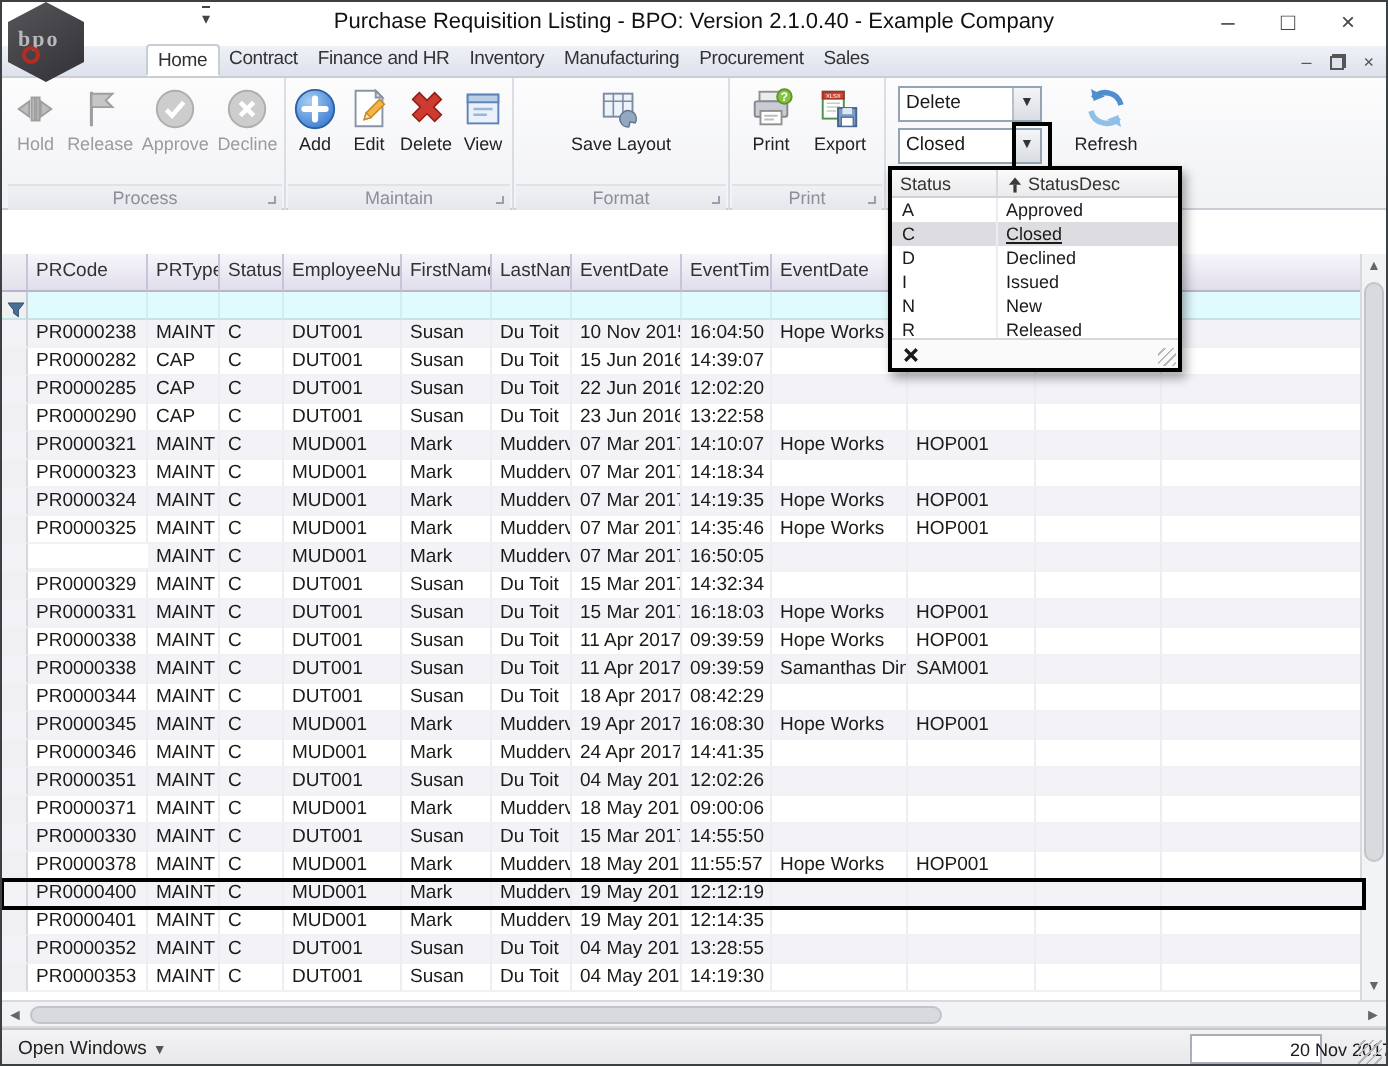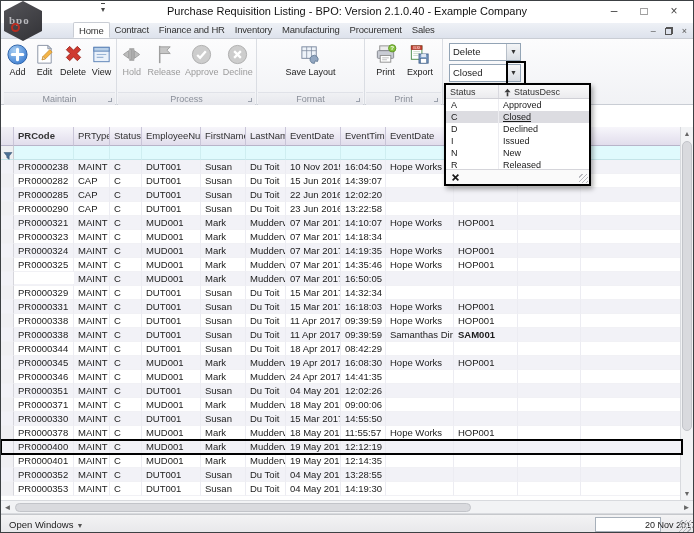--- a/index.html
+++ b/index.html
@@ -148,20 +148,65 @@
       </div>
     <div id="mdibtns" data-name="mdi-window-controls">
       <span class="mdib" data-name="mdi-minimize-icon">–</span>
       <span class="mdi-restore" data-name="mdi-restore-icon"></span>
       <span class="mdib" data-name="mdi-close-icon">×</span>
     </div>
   </div>
 
   <div id="ribbon" data-name="ribbon">
     <div id="groups" data-name="ribbon-groups">
+        <div class="rgroup" data-name="ribbon-group-process">
+          <div class="rbtns" data-name="ribbon-group-buttons">
+            <div class="rbtn disabled" data-name="hold-button">
+              <span class="icon" data-name="hold-icon">
+                <svg viewBox="0 0 24 24">
+                  <g fill="#bdbdbd" stroke="#9e9e9e">
+                    <path d="M3.5 12l5.5-4v8z"></path>
+                    <rect x="10.2" y="6" width="1.7" height="12"></rect>
+                    <rect x="12.7" y="6" width="1.7" height="12"></rect>
+                    <path d="M20.5 12L15 8v8z"></path>
+                  </g>
+                </svg>
+              </span>
+              <span class="rlabel" data-name="hold-label">Hold</span>
+            </div>
+            <div class="rbtn disabled" data-name="release-button">
+              <span class="icon" data-name="release-icon">
+                <svg viewBox="0 0 24 24">
+                  <path d="M7 3v18" stroke="#9e9e9e" stroke-width="1.6"></path>
+                  <path d="M7 4h11l-3.5 3.5L18 11H7z" fill="#c6c6c6" stroke="#9e9e9e"></path>
+                </svg>
+              </span>
+              <span class="rlabel" data-name="release-label">Release</span>
+            </div>
+            <div class="rbtn disabled" data-name="approve-button">
+              <span class="icon" data-name="approve-icon">
+                <svg viewBox="0 0 24 24">
+                  <circle cx="12" cy="12" r="9.5" fill="#cdcdcd" stroke="#aeaeae"></circle>
+                  <path d="M7.5 12.5l3 3 6-7" fill="none" stroke="#fff" stroke-width="2.4"></path>
+                </svg>
+              </span>
+              <span class="rlabel" data-name="approve-label">Approve</span>
+            </div>
+            <div class="rbtn disabled" data-name="decline-button">
+              <span class="icon" data-name="decline-icon">
+                <svg viewBox="0 0 24 24">
+                  <circle cx="12" cy="12" r="9.5" fill="#cdcdcd" stroke="#aeaeae"></circle>
+                  <path d="M8.5 8.5l7 7m0-7l-7 7" stroke="#fff" stroke-width="2.4"></path>
+                </svg>
+              </span>
+              <span class="rlabel" data-name="decline-label">Decline</span>
+            </div>
+          </div>
+          <div class="rcaption" data-name="ribbon-group-caption"><span data-name="ribbon-group-caption-text">Process</span><span class="launcher" data-name="dialog-launcher-icon"></span></div>
+        </div>
         <div class="rgroup" data-name="ribbon-group-maintain">
           <div class="rbtns" data-name="ribbon-group-buttons">
             <div class="rbtn" data-name="add-button">
               <span class="icon" data-name="add-icon">
                 <svg viewBox="0 0 24 24">
                   <defs>
                     <radialGradient id="ga" cx="35%" cy="30%" r="75%">
                       <stop offset="0" stop-color="#a6cdf2"></stop>
                       <stop offset="1" stop-color="#3f7fd2"></stop>
                     </radialGradient>
@@ -197,65 +242,20 @@
                   <rect x="4" y="4.5" width="16" height="15" fill="#eaf1fa" stroke="#5d83b8"></rect>
                   <rect x="4" y="4.5" width="16" height="4" fill="#b8cfe8" stroke="#5d83b8"></rect>
                   <path d="M7 12h10M7 15h7" stroke="#9bb5d5" stroke-width="1.2"></path>
                 </svg>
               </span>
               <span class="rlabel" data-name="view-label">View</span>
             </div>
           </div>
           <div class="rcaption" data-name="ribbon-group-caption"><span data-name="ribbon-group-caption-text">Maintain</span><span class="launcher" data-name="dialog-launcher-icon"></span></div>
         </div>
-        <div class="rgroup" data-name="ribbon-group-process">
-          <div class="rbtns" data-name="ribbon-group-buttons">
-            <div class="rbtn disabled" data-name="hold-button">
-              <span class="icon" data-name="hold-icon">
-                <svg viewBox="0 0 24 24">
-                  <g fill="#bdbdbd" stroke="#9e9e9e">
-                    <path d="M3.5 12l5.5-4v8z"></path>
-                    <rect x="10.2" y="6" width="1.7" height="12"></rect>
-                    <rect x="12.7" y="6" width="1.7" height="12"></rect>
-                    <path d="M20.5 12L15 8v8z"></path>
-                  </g>
-                </svg>
-              </span>
-              <span class="rlabel" data-name="hold-label">Hold</span>
-            </div>
-            <div class="rbtn disabled" data-name="release-button">
-              <span class="icon" data-name="release-icon">
-                <svg viewBox="0 0 24 24">
-                  <path d="M7 3v18" stroke="#9e9e9e" stroke-width="1.6"></path>
-                  <path d="M7 4h11l-3.5 3.5L18 11H7z" fill="#c6c6c6" stroke="#9e9e9e"></path>
-                </svg>
-              </span>
-              <span class="rlabel" data-name="release-label">Release</span>
-            </div>
-            <div class="rbtn disabled" data-name="approve-button">
-              <span class="icon" data-name="approve-icon">
-                <svg viewBox="0 0 24 24">
-                  <circle cx="12" cy="12" r="9.5" fill="#cdcdcd" stroke="#aeaeae"></circle>
-                  <path d="M7.5 12.5l3 3 6-7" fill="none" stroke="#fff" stroke-width="2.4"></path>
-                </svg>
-              </span>
-              <span class="rlabel" data-name="approve-label">Approve</span>
-            </div>
-            <div class="rbtn disabled" data-name="decline-button">
-              <span class="icon" data-name="decline-icon">
-                <svg viewBox="0 0 24 24">
-                  <circle cx="12" cy="12" r="9.5" fill="#cdcdcd" stroke="#aeaeae"></circle>
-                  <path d="M8.5 8.5l7 7m0-7l-7 7" stroke="#fff" stroke-width="2.4"></path>
-                </svg>
-              </span>
-              <span class="rlabel" data-name="decline-label">Decline</span>
-            </div>
-          </div>
-          <div class="rcaption" data-name="ribbon-group-caption"><span data-name="ribbon-group-caption-text">Process</span><span class="launcher" data-name="dialog-launcher-icon"></span></div>
-        </div>
         <div class="rgroup" data-name="ribbon-group-format">
           <div class="rbtns" data-name="ribbon-group-buttons">
             <div class="rbtn" data-name="save-layout-button">
               <span class="icon" data-name="save-layout-icon">
                 <svg viewBox="0 0 24 24">
                   <rect x="3" y="4" width="15" height="12" fill="#eef3f9" stroke="#7d8aa0"></rect>
                   <path d="M3 8h15M8 4v12M13 4v12" stroke="#7d8aa0" stroke-width=".8"></path>
                   <path d="M13.5 13.5a4.2 4.2 0 015.8 5.8l-2.6-.6-.6 2.6a4.2 4.2 0 01-2.6-7.8z" fill="#93a7c1" stroke="#5d7490" stroke-width=".8"></path>
                 </svg>
               </span>
@@ -300,27 +300,36 @@
     <div id="combo-block" data-name="filter-controls">
       <div class="combo" id="site-combo" data-name="site-combo">
         <span class="cval" data-name="site-combo-value">Delete</span>
         <span class="carrow" data-name="chevron-down-icon">▼</span>
       </div>
       <div class="combo" id="status-combo" data-name="status-combo">
         <span class="cval" data-name="status-combo-value">Closed</span>
         <span class="carrow" data-name="chevron-down-icon">▼</span>
       </div>
       <div id="status-arrow-highlight" data-name="annotation-highlight-combo-arrow"></div>
+      <div id="refresh-btn" data-name="refresh-button">
+        <span class="icon" data-name="refresh-icon" id="refresh-icon-slot"><svg viewBox="0 0 24 24" style="width: 24px; height: 24px;">
+              <path d="M19.5 10.5A8 8 0 005.6 7.2" fill="none" stroke="#4f8fd0" stroke-width="2.8"></path>
+              <path d="M4.5 2.5l1.3 6 5.6-2.3z" fill="#4f8fd0"></path>
+              <path d="M4.5 13.5a8 8 0 0013.9 3.3" fill="none" stroke="#8fc0e8" stroke-width="2.8"></path>
+              <path d="M19.5 21.5l-1.3-6-5.6 2.3z" fill="#8fc0e8"></path>
+            </svg></span>
+        <span class="rlabel" data-name="refresh-label">Refresh</span>
+      </div>
     </div>
   </div>
 
   <div id="grid" data-name="requisition-grid">
     <div id="gheader" data-name="grid-header-row">
         <div class="hcell ind" data-name="row-indicator-header" style="width: 13px;"></div>
-        <div class="hcell" data-name="column-header-prcode" style="width: 60px; font-weight: bold;">PRCode</div>
+        <div class="hcell" data-name="column-header-prcode" style="width: 60px;">PRCode</div>
         <div class="hcell" data-name="column-header-prtype" style="width: 36px;">PRType</div>
         <div class="hcell" data-name="column-header-status" style="width: 32px;">Status</div>
         <div class="hcell" data-name="column-header-employeenumber" style="width: 59px;">EmployeeNumber</div>
         <div class="hcell" data-name="column-header-firstname" style="width: 45px;">FirstName</div>
         <div class="hcell" data-name="column-header-lastname" style="width: 40px;">LastName</div>
         <div class="hcell" data-name="column-header-eventdate" style="width: 55px;">EventDate</div>
         <div class="hcell" data-name="column-header-eventtime" style="width: 45px;">EventTime</div>
         <div class="hcell" data-name="column-header-customer" style="width: 68px;">EventDate</div>
         <div class="hcell" data-name="column-header-blank-9" style="width: 64px;"></div>
         <div class="hcell" data-name="column-header-blank-10" style="width: 63px;"></div>
@@ -528,21 +537,21 @@
           <div class="gcell ind" data-name="row-indicator" style="width: 13px;"></div>
           <div class="gcell" data-name="cell" style="width: 60px;">PR0000338</div>
           <div class="gcell" data-name="cell" style="width: 36px;">MAINT</div>
           <div class="gcell" data-name="cell" style="width: 32px;">C</div>
           <div class="gcell" data-name="cell" style="width: 59px;">DUT001</div>
           <div class="gcell" data-name="cell" style="width: 45px;">Susan</div>
           <div class="gcell" data-name="cell" style="width: 40px;">Du Toit</div>
           <div class="gcell" data-name="cell" style="width: 55px;">11 Apr 2017</div>
           <div class="gcell" data-name="cell" style="width: 45px;">09:39:59</div>
           <div class="gcell" data-name="cell" style="width: 68px;">Samanthas Diner</div>
-          <div class="gcell" data-name="cell" style="width: 64px; font-weight: bold;">SAM001</div>
+          <div class="gcell" data-name="cell" style="width: 64px;">SAM001</div>
           <div class="gcell" data-name="cell" style="width: 63px;"></div>
           <div class="gcell" data-name="cell" style="width: 101px;"></div>
         </div>
         <div class="grow" data-name="table-row">
           <div class="gcell ind" data-name="row-indicator" style="width: 13px;"></div>
           <div class="gcell" data-name="cell" style="width: 60px;">PR0000344</div>
           <div class="gcell" data-name="cell" style="width: 36px;">MAINT</div>
           <div class="gcell" data-name="cell" style="width: 32px;">C</div>
           <div class="gcell" data-name="cell" style="width: 59px;">DUT001</div>
           <div class="gcell" data-name="cell" style="width: 45px;">Susan</div>

